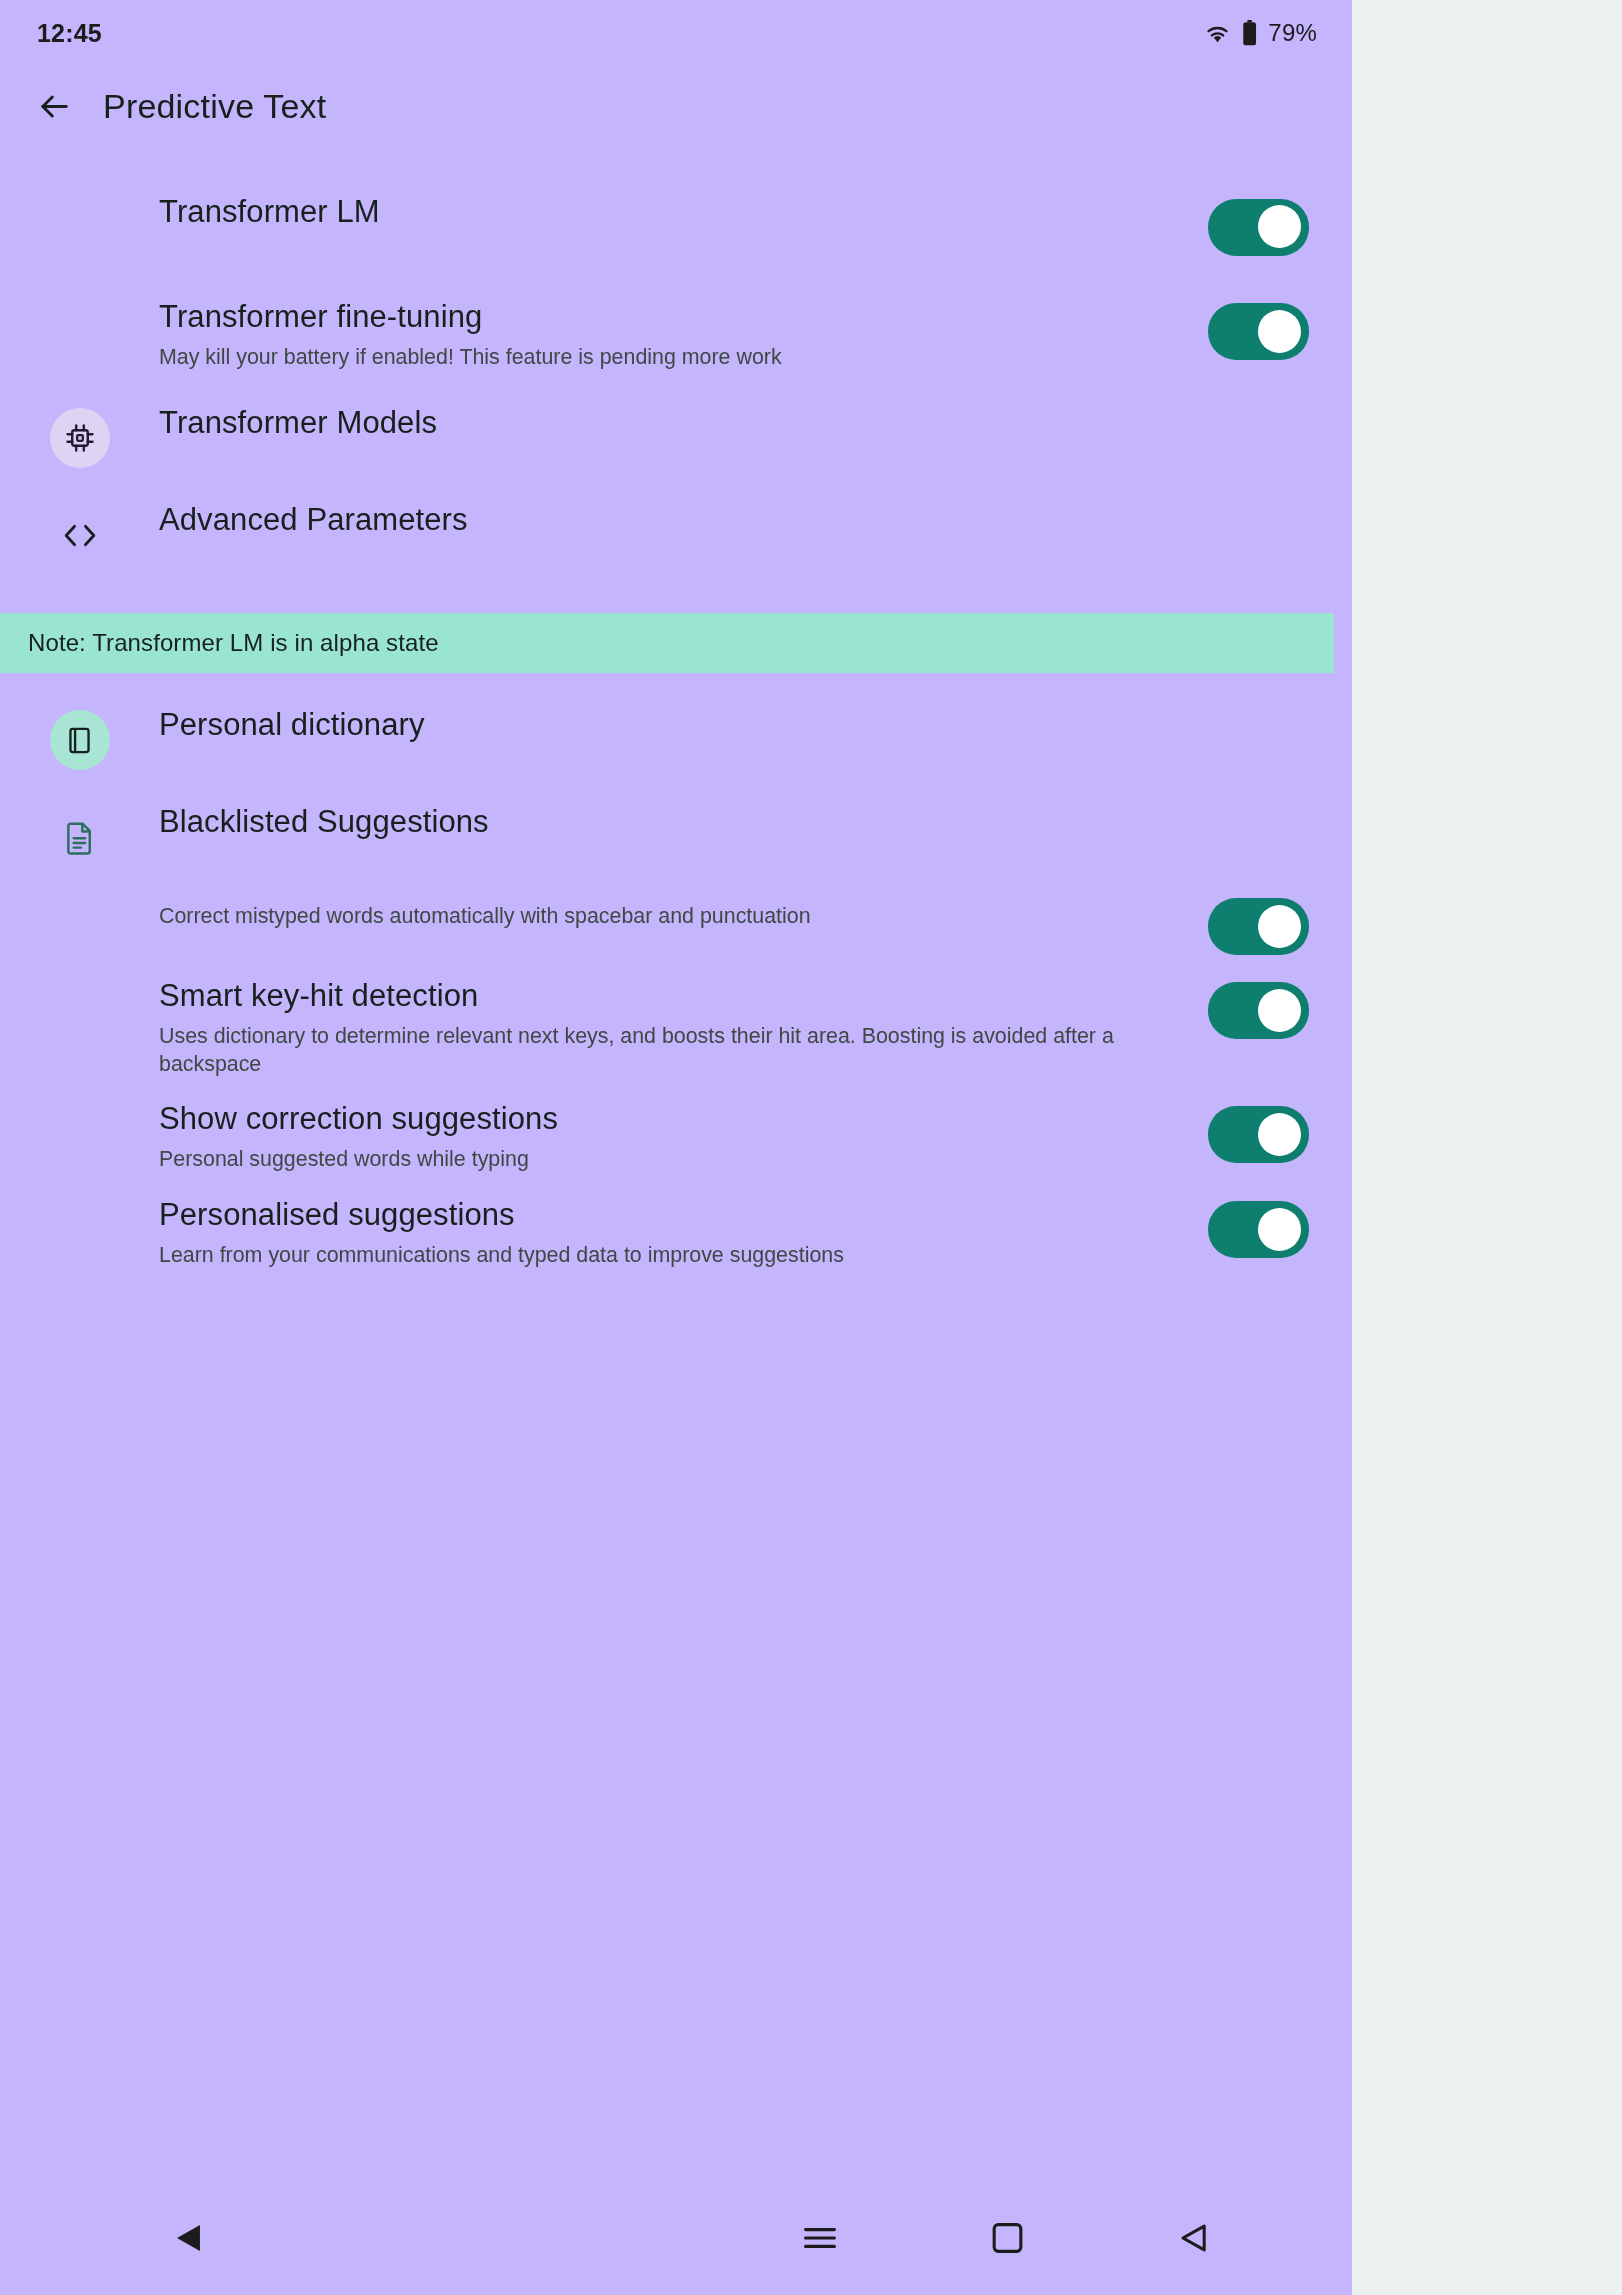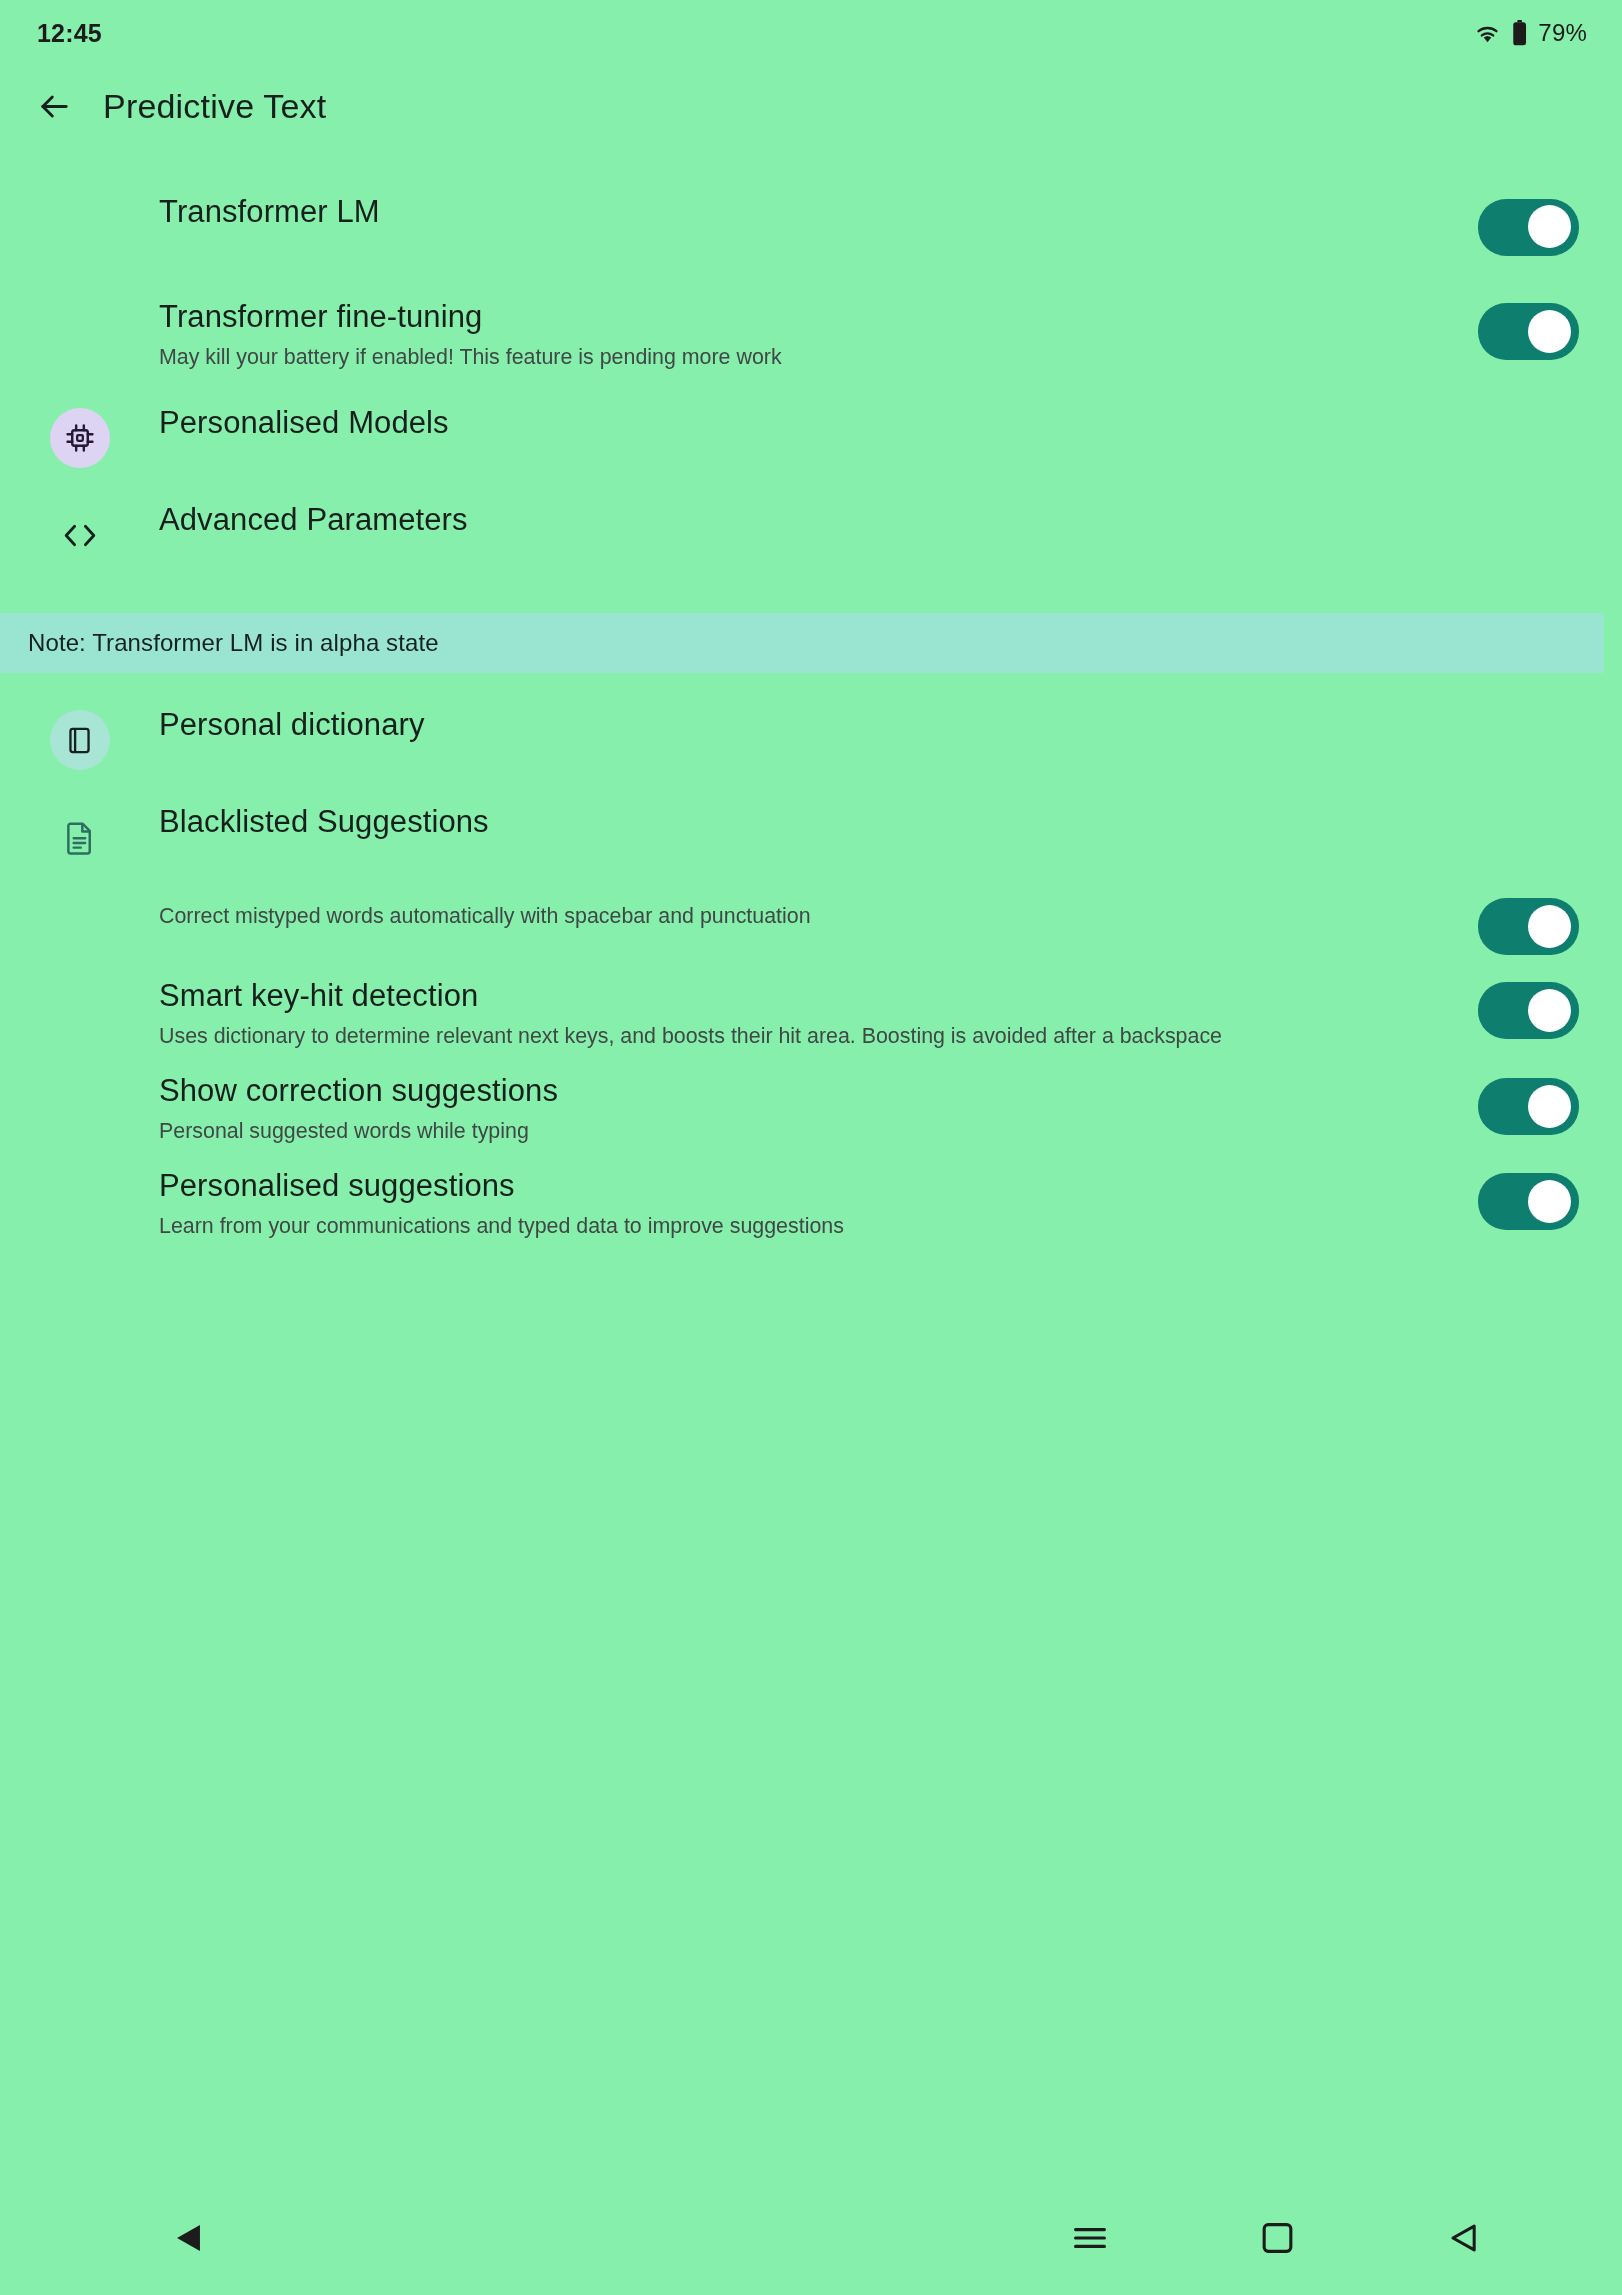--- a/index.html
+++ b/index.html
@@ -6,23 +6,23 @@
   html, body {
     width: 1622px;
     height: 2295px;
     background: #eaf1ef;
     font-family: "Liberation Sans", sans-serif;
     color: #1b1c1b;
     overflow: hidden;
   }
   .screen {
     position: relative;
-    width: 1622px;
+    width: 1352px;
     height: 2295px;
-    background: #86efac;
+    background: #c4b5fd;
     display: flex;
     flex-direction: column;
   }
 
   
   .status-bar {
     height: 66px;
     display: flex;
     align-items: center;
     justify-content: space-between;
@@ -264,21 +264,21 @@
       <div class="row-icon-slot">
         <span class="avatar purple">
           <svg width="34" height="34" viewBox="0 0 24 24" fill="none" xmlns="http://www.w3.org/2000/svg">
             <rect x="6.5" y="6.5" width="11" height="11" rx="1.6" stroke="#241a33" stroke-width="1.7"></rect>
             <rect x="10" y="10" width="4" height="4" rx="0.7" stroke="#241a33" stroke-width="1.6"></rect>
             <path d="M9.3 3.2v3.3M14.7 3.2v3.3M9.3 17.5v3.3M14.7 17.5v3.3M3.2 9.3h3.3M3.2 14.7h3.3M17.5 9.3h3.3M17.5 14.7h3.3" stroke="#241a33" stroke-width="1.7" stroke-linecap="round"></path>
           </svg>
         </span>
       </div>
       <div class="row-body">
-        <div class="row-title">Personalised Models</div>
+        <div class="row-title">Transformer Models</div>
       </div>
       <div class="row-ctrl"></div>
     </div>
 
     <div class="sp-3"></div>
 
     <div class="row">
       <div class="row-icon-slot">
         <span class="avatar plain">
           <svg width="40" height="35" viewBox="0 0 26 22" fill="none" xmlns="http://www.w3.org/2000/svg">

